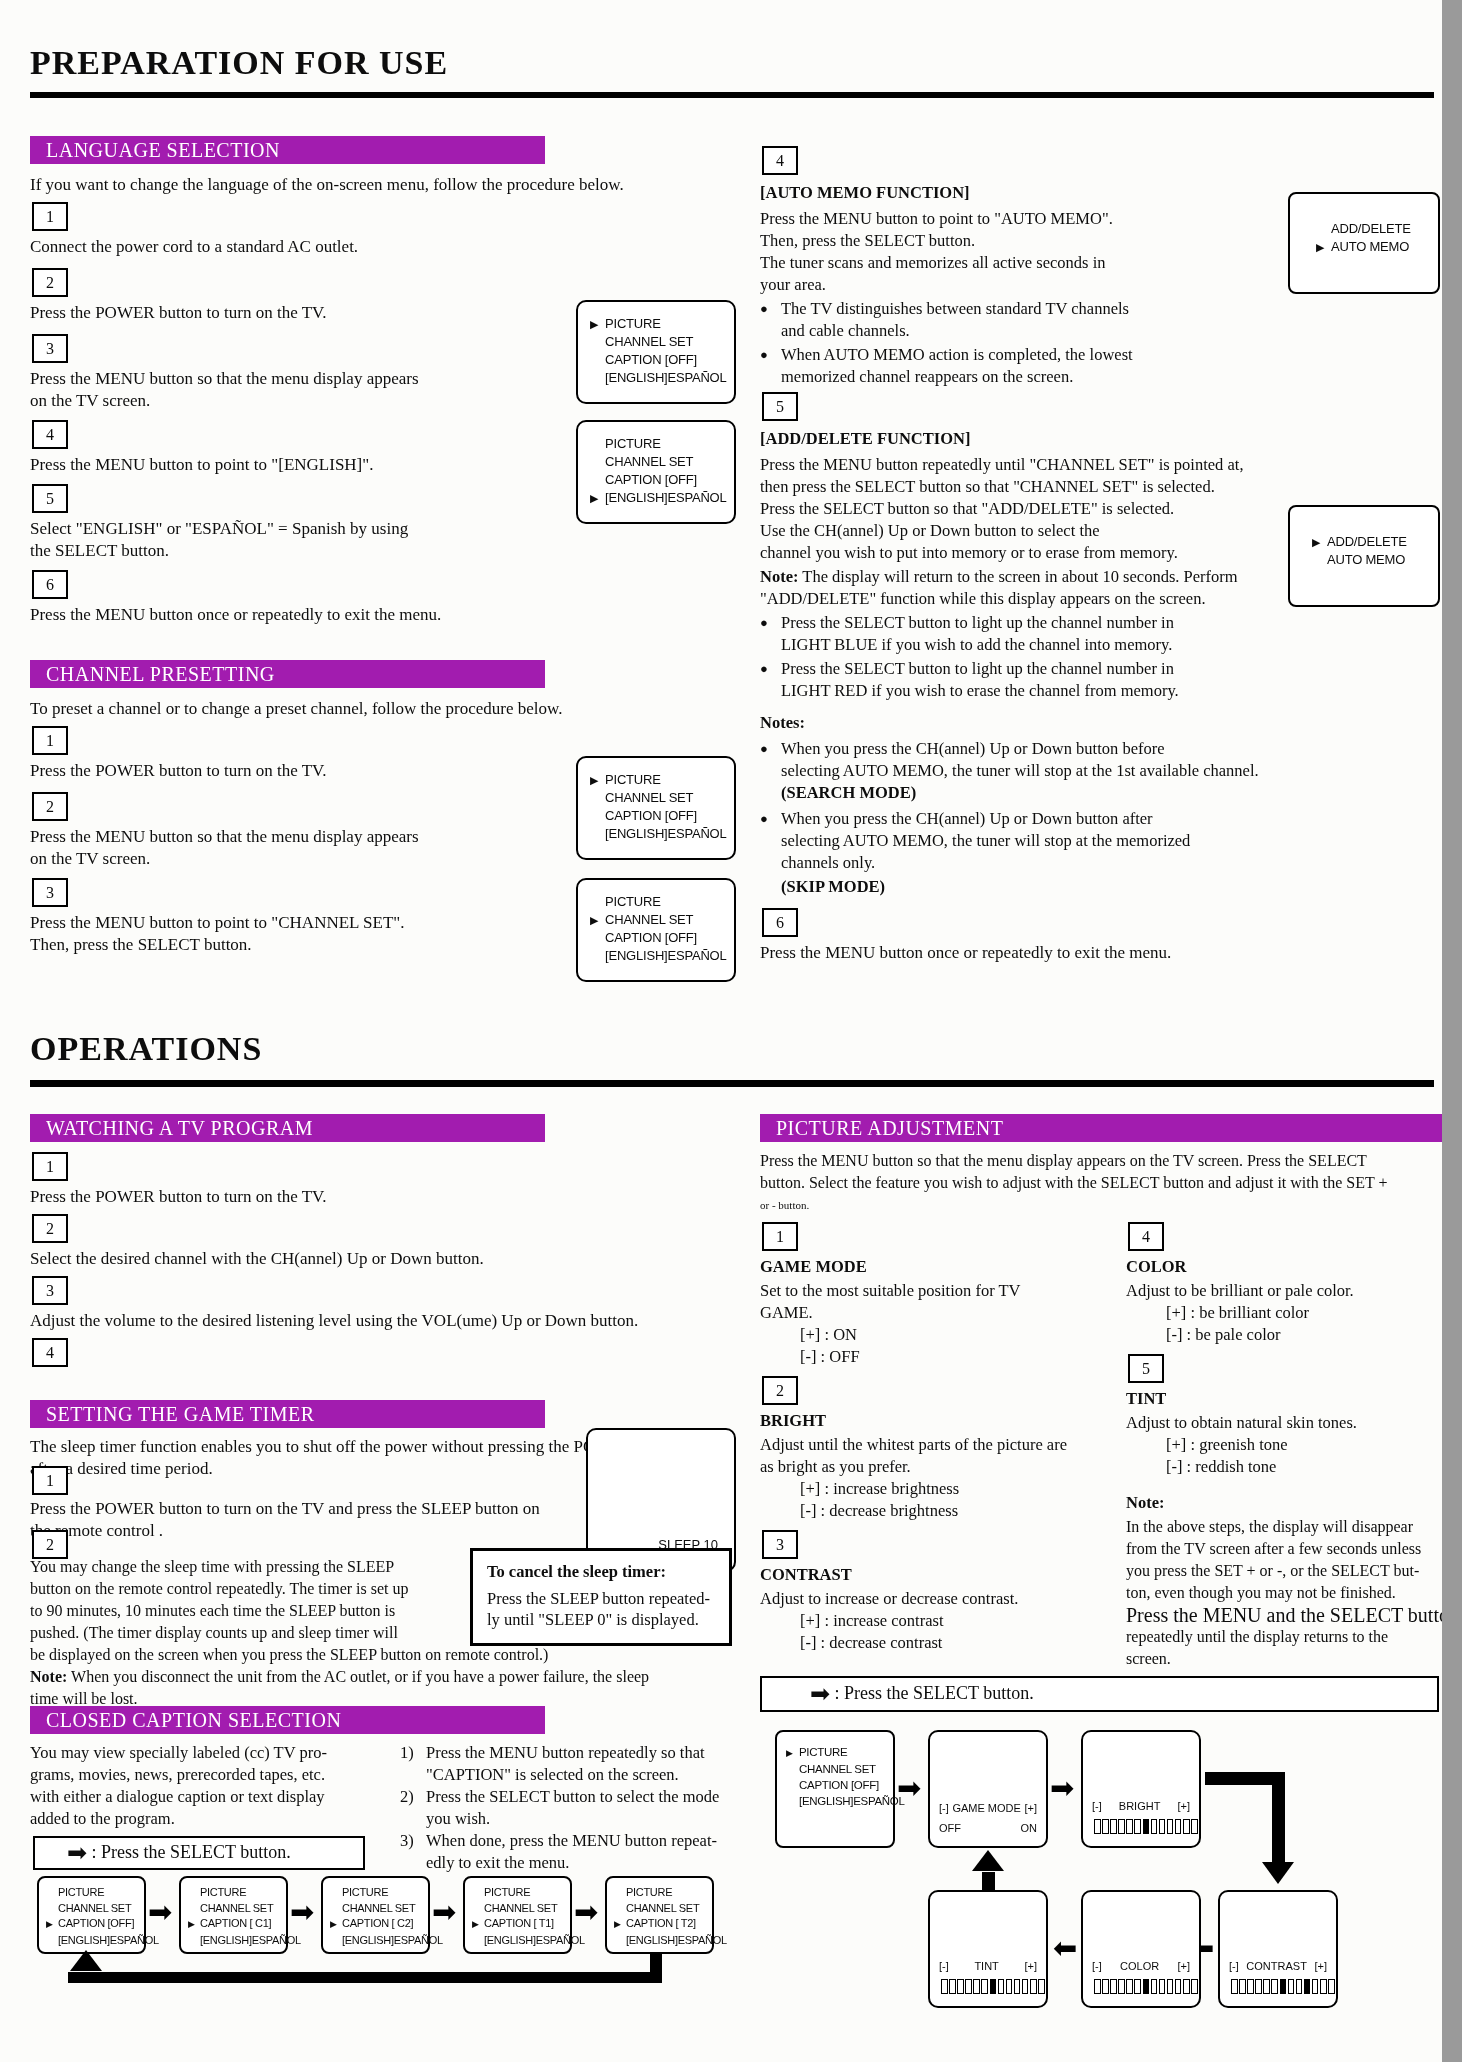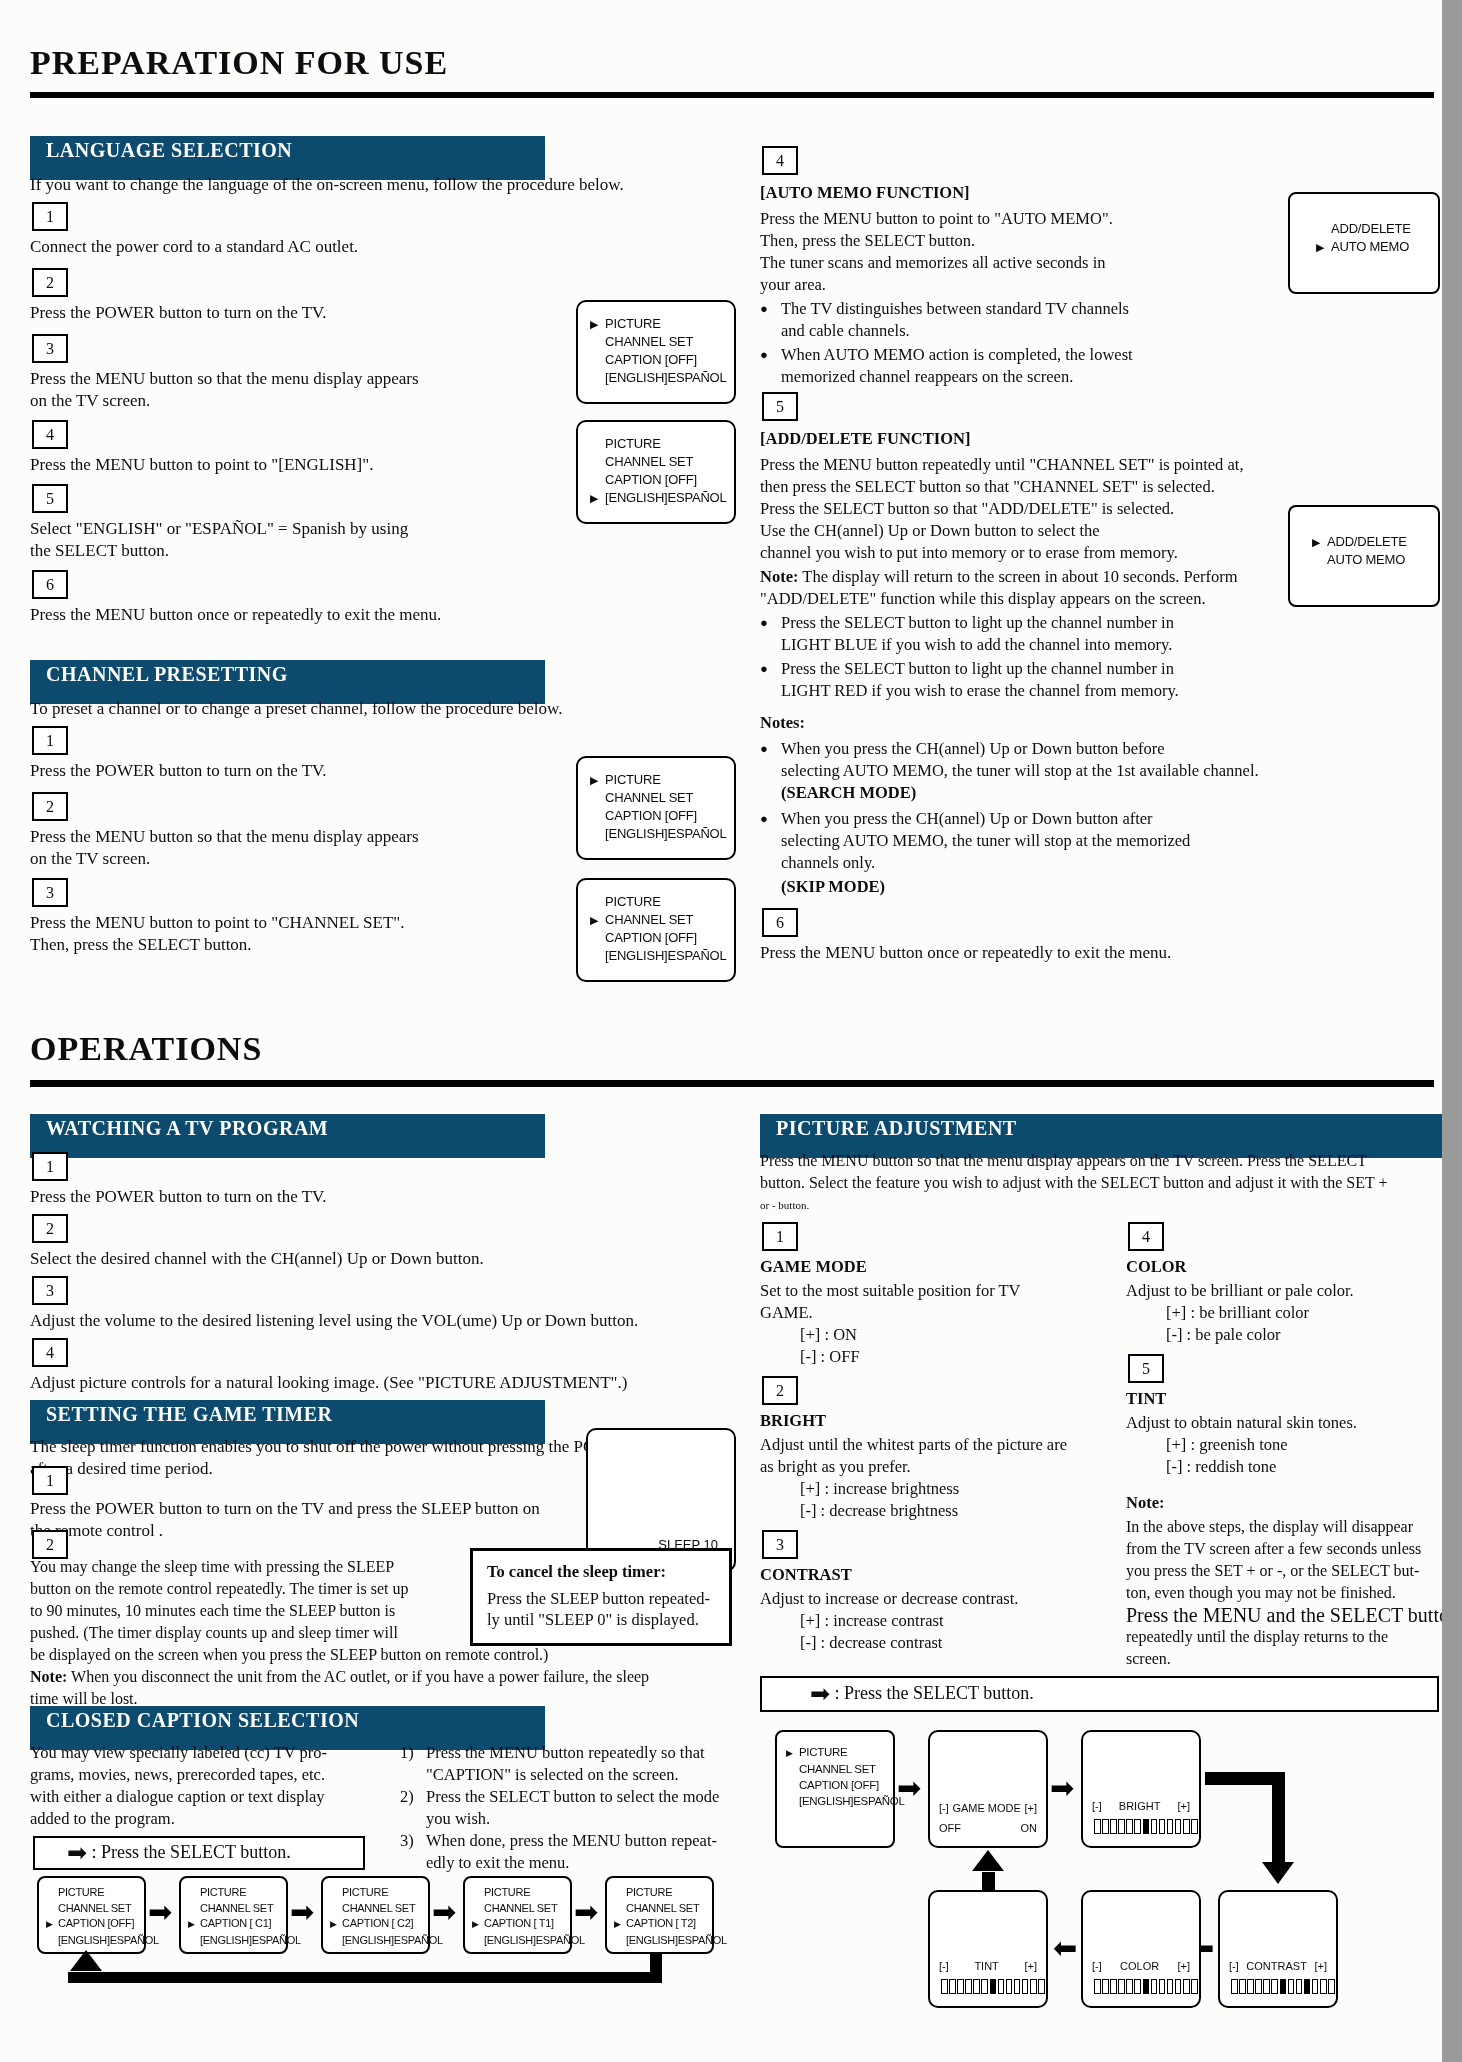--- a/index.html
+++ b/index.html
@@ -4,22 +4,22 @@
 <style>
   html,body{margin:0;padding:0;background:#9a9a9a;}
   .page{position:relative;width:1442px;height:2062px;background:#fcfcfa;color:#0d0d0d;
         font-family:"Liberation Serif",serif;overflow:hidden;}
   .abs{position:absolute;}
   .t{font-size:17px;line-height:21px;white-space:pre;}
   .t16{font-size:16.5px;line-height:21px;white-space:pre;}
   .b{font-weight:bold;}
   .h1{font-weight:bold;font-size:34px;letter-spacing:1px;white-space:pre;}
   .rule{background:#000;}
-  .secbar{background:#0c4a6e;color:#fff;font-weight:bold;font-size:20px;line-height:23px;
-          padding:3px 0 18px 16px;letter-spacing:.5px;white-space:pre;}
+  .secbar{background:#a21caf;color:#fff;font-weight:normal;font-size:20px;line-height:23px;
+          padding:3px 0 2px 16px;letter-spacing:.5px;white-space:pre;}
   .numbox{width:32px;height:25px;border:2px solid #000;text-align:center;
           font-size:16px;line-height:25px;background:#fff;}
   .screen{border:2px solid #000;border-radius:10px;background:#fff;box-sizing:border-box;}
   .mline{font-family:Liberation Sans, sans-serif;font-size:13px;line-height:18px;
          white-space:pre;letter-spacing:-.2px;}
   .mline .ar{display:inline-block;width:15px;font-size:11px;}
   .cap .mline{font-size:11px;line-height:15.5px;letter-spacing:-.3px;}
   .cap .ar{width:12px;font-size:9px;}
   .flowscr .mline{font-size:11.5px;line-height:16px;letter-spacing:-.3px;}
   .flowscr .ar{width:13px;font-size:9px;}
@@ -154,21 +154,20 @@
   <div class="abs rule" style="left:30px;top:1080px;width:1404px;height:7px"></div>
 
   <div class="abs secbar" style="left:30px;top:1114px;width:499px">WATCHING A TV PROGRAM</div>
   <div class="abs numbox" style="left:32px;top:1152px">1</div>
   <div class="abs t" style="left:30px;top:1186px">Press the POWER button to turn on the TV.</div>
   <div class="abs numbox" style="left:32px;top:1214px">2</div>
   <div class="abs t" style="left:30px;top:1248px">Select the desired channel with the CH(annel) Up or Down button.</div>
   <div class="abs numbox" style="left:32px;top:1276px">3</div>
   <div class="abs t" style="left:30px;top:1310px">Adjust the volume to the desired listening level using the VOL(ume) Up or Down button.</div>
   <div class="abs numbox" style="left:32px;top:1338px">4</div>
-  <div class="abs t" style="left:30px;top:1372px">Adjust picture controls for a natural looking image. (See "PICTURE ADJUSTMENT".)</div>
 
   <div class="abs secbar" style="left:30px;top:1400px;width:499px">SETTING THE GAME TIMER</div>
   <div class="abs t" style="left:30px;top:1436px">The sleep timer function enables you to shut off the power without pressing the POWER button</div>
   <div class="abs t" style="left:30px;top:1458px">after a desired time period.</div>
   <div class="abs numbox" style="left:32px;top:1466px">1</div>
   <div class="abs t" style="left:30px;top:1498px">Press the POWER button to turn on the TV and press the SLEEP button on</div>
   <div class="abs t" style="left:30px;top:1520px">the remote control .</div>
 
   <div class="abs screen" style="left:586px;top:1428px;width:150px;height:144px">
     <div class="abs" style="right:16px;bottom:18px;font-family:'Liberation Sans',sans-serif;font-size:13px;white-space:pre">SLEEP 10</div>

